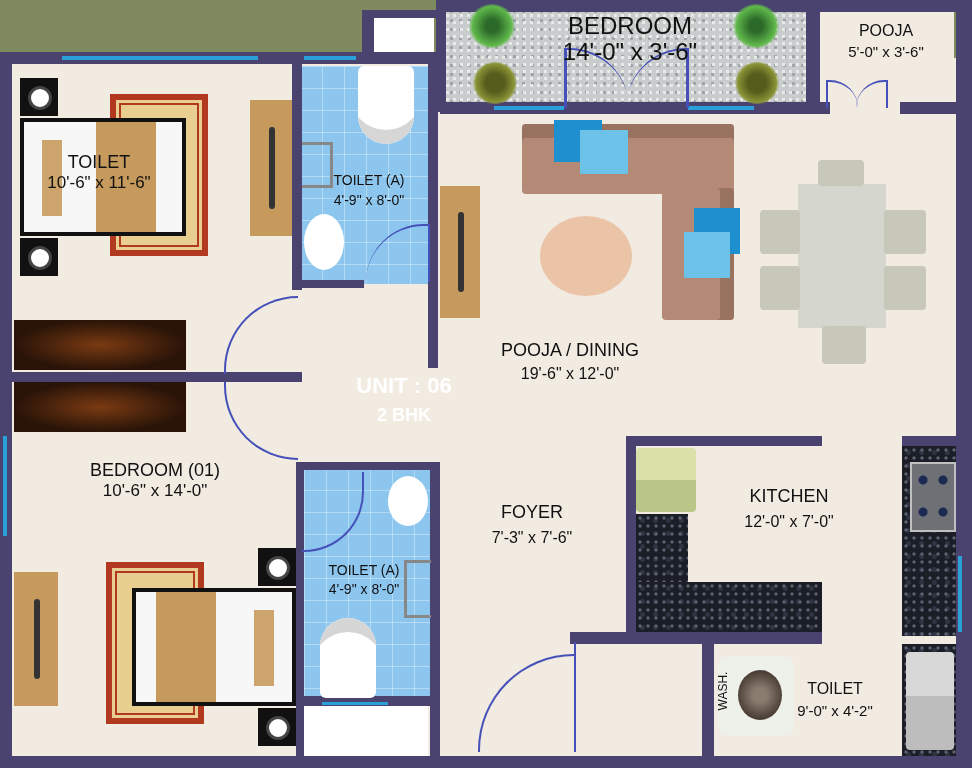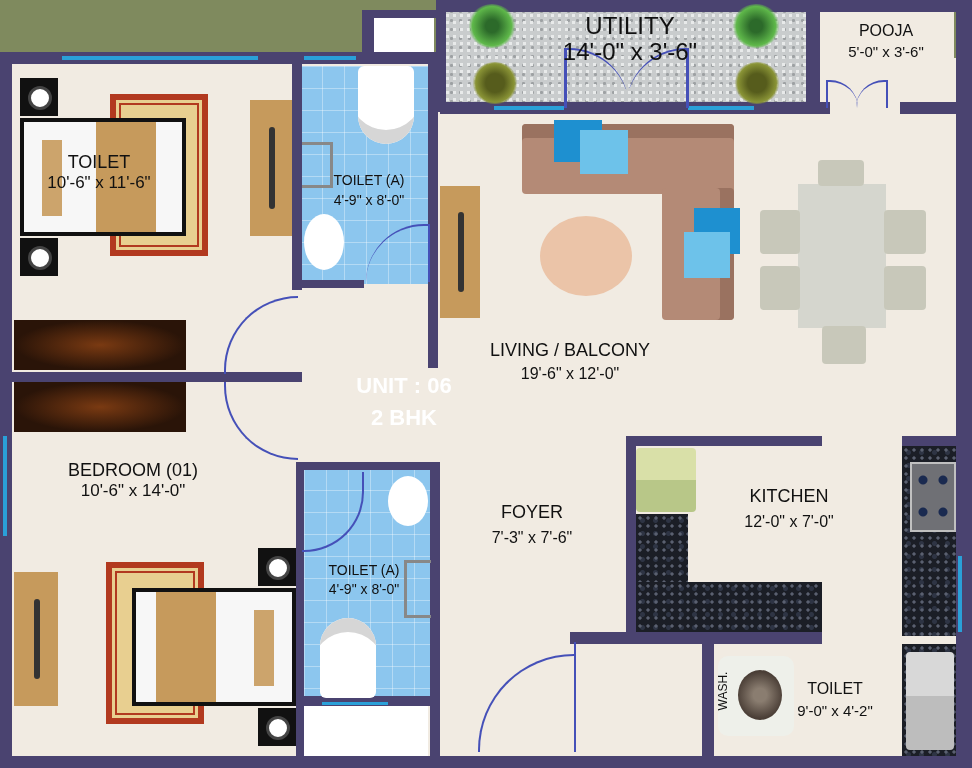--- a/index.html
+++ b/index.html
@@ -70,21 +70,21 @@
 <div class="glass" style="left:322px;top:702px;width:66px;height:3px;"></div>
 <div class="glass" style="left:958px;top:556px;width:4px;height:76px;"></div>
 
 <div class="plant" style="left:468px;top:4px;width:48px;height:44px;background:radial-gradient(circle,#2c6a2a 20%,#5fb84a 60%,transparent 72%);"></div>
 <div class="plant" style="left:732px;top:4px;width:48px;height:44px;background:radial-gradient(circle,#2c6a2a 20%,#5fb84a 60%,transparent 72%);"></div>
 <div class="plant" style="left:472px;top:62px;width:46px;height:42px;background:radial-gradient(circle,#565c1c 30%,#8a9436 62%,transparent 72%);"></div>
 <div class="plant" style="left:734px;top:62px;width:46px;height:42px;background:radial-gradient(circle,#565c1c 30%,#8a9436 62%,transparent 72%);"></div>
 <div class="door" style="left:564px;top:48px;width:62px;height:58px;border-left:3px solid #4550b8;border-top:2px solid #4550b8;border-right:none;border-bottom:none;border-radius:0 62px 0 0;"></div>
 <div class="door" style="left:626px;top:48px;width:60px;height:58px;border-right:3px solid #4550b8;border-top:2px solid #4550b8;border-left:none;border-bottom:none;border-radius:60px 0 0 0;"></div>
 <div class="label" style="left:530px;top:12px;width:200px;">
-  <span class="lbl-name" style="font-size:24px;">UTILITY</span>
+  <span class="lbl-name" style="font-size:24px;">BEDROOM</span>
   <span class="lbl-dim" style="font-size:24px;margin-top:-2px;">14'-0" x 3'-6"</span>
 </div>
 
 <div class="door" style="left:826px;top:80px;width:30px;height:26px;border-left:2px solid #4550b8;border-top:2px solid #4550b8;border-right:none;border-bottom:none;border-radius:0 30px 0 0;"></div>
 <div class="door" style="left:856px;top:80px;width:30px;height:26px;border-right:2px solid #4550b8;border-top:2px solid #4550b8;border-left:none;border-bottom:none;border-radius:30px 0 0 0;"></div>
 <div class="label" style="left:826px;top:22px;width:120px;">
   <span class="lbl-name" style="font-size:16px;">POOJA</span>
   <span class="lbl-dim" style="font-size:15px;margin-top:3px;">5'-0" x 3'-6"</span>
 </div>
 
@@ -125,30 +125,30 @@
 <div class="abs" style="left:684px;top:232px;width:46px;height:46px;background:#6dc2ea;"></div>
 <div class="abs" style="left:540px;top:216px;width:92px;height:80px;background:#ebc4a8;border-radius:50%;"></div>
 <div class="abs" style="left:798px;top:184px;width:88px;height:144px;background:#d5d6ce;"></div>
 <div class="abs" style="left:818px;top:160px;width:46px;height:26px;background:#c8c8ba;border-radius:4px;"></div>
 <div class="abs" style="left:822px;top:326px;width:44px;height:38px;background:#c8c8ba;border-radius:4px;"></div>
 <div class="abs" style="left:760px;top:210px;width:40px;height:44px;background:#c8c8ba;border-radius:4px;"></div>
 <div class="abs" style="left:760px;top:266px;width:40px;height:44px;background:#c8c8ba;border-radius:4px;"></div>
 <div class="abs" style="left:884px;top:210px;width:42px;height:44px;background:#c8c8ba;border-radius:4px;"></div>
 <div class="abs" style="left:884px;top:266px;width:42px;height:44px;background:#c8c8ba;border-radius:4px;"></div>
 <div class="label" style="left:480px;top:340px;width:180px;">
-  <span class="lbl-name">LIVING / BALCONY</span>
+  <span class="lbl-name">POOJA / DINING</span>
   <span class="lbl-dim" style="margin-top:4px;">19'-6" x 12'-0"</span>
 </div>
 
 <div class="title-unit" style="left:334px;top:372px;width:140px;">
   <span style="display:block;font-size:22px;">UNIT : 06</span>
-  <span style="display:block;font-size:22px;margin-top:4px;">2 BHK</span>
+  <span style="display:block;font-size:18px;margin-top:4px;">2 BHK</span>
 </div>
 
-<div class="label" style="left:48px;top:460px;width:170px;">
+<div class="label" style="left:70px;top:460px;width:170px;">
   <span class="lbl-name">BEDROOM (01)</span>
   <span class="lbl-dim" style="font-size:17px;">10'-6" x 14'-0"</span>
 </div>
 <div class="tvunit" style="left:14px;top:572px;width:44px;height:134px;"></div>
 <div class="rug" style="left:106px;top:562px;width:86px;height:150px;"></div>
 <div class="bed" style="left:132px;top:588px;width:156px;height:110px;">
   <div class="cover" style="left:20px;top:0;width:60px;height:110px;"></div>
   <div class="cover" style="left:118px;top:18px;width:20px;height:76px;opacity:.9;"></div>
 </div>
 <div class="nightstand" style="left:258px;top:548px;"></div>

